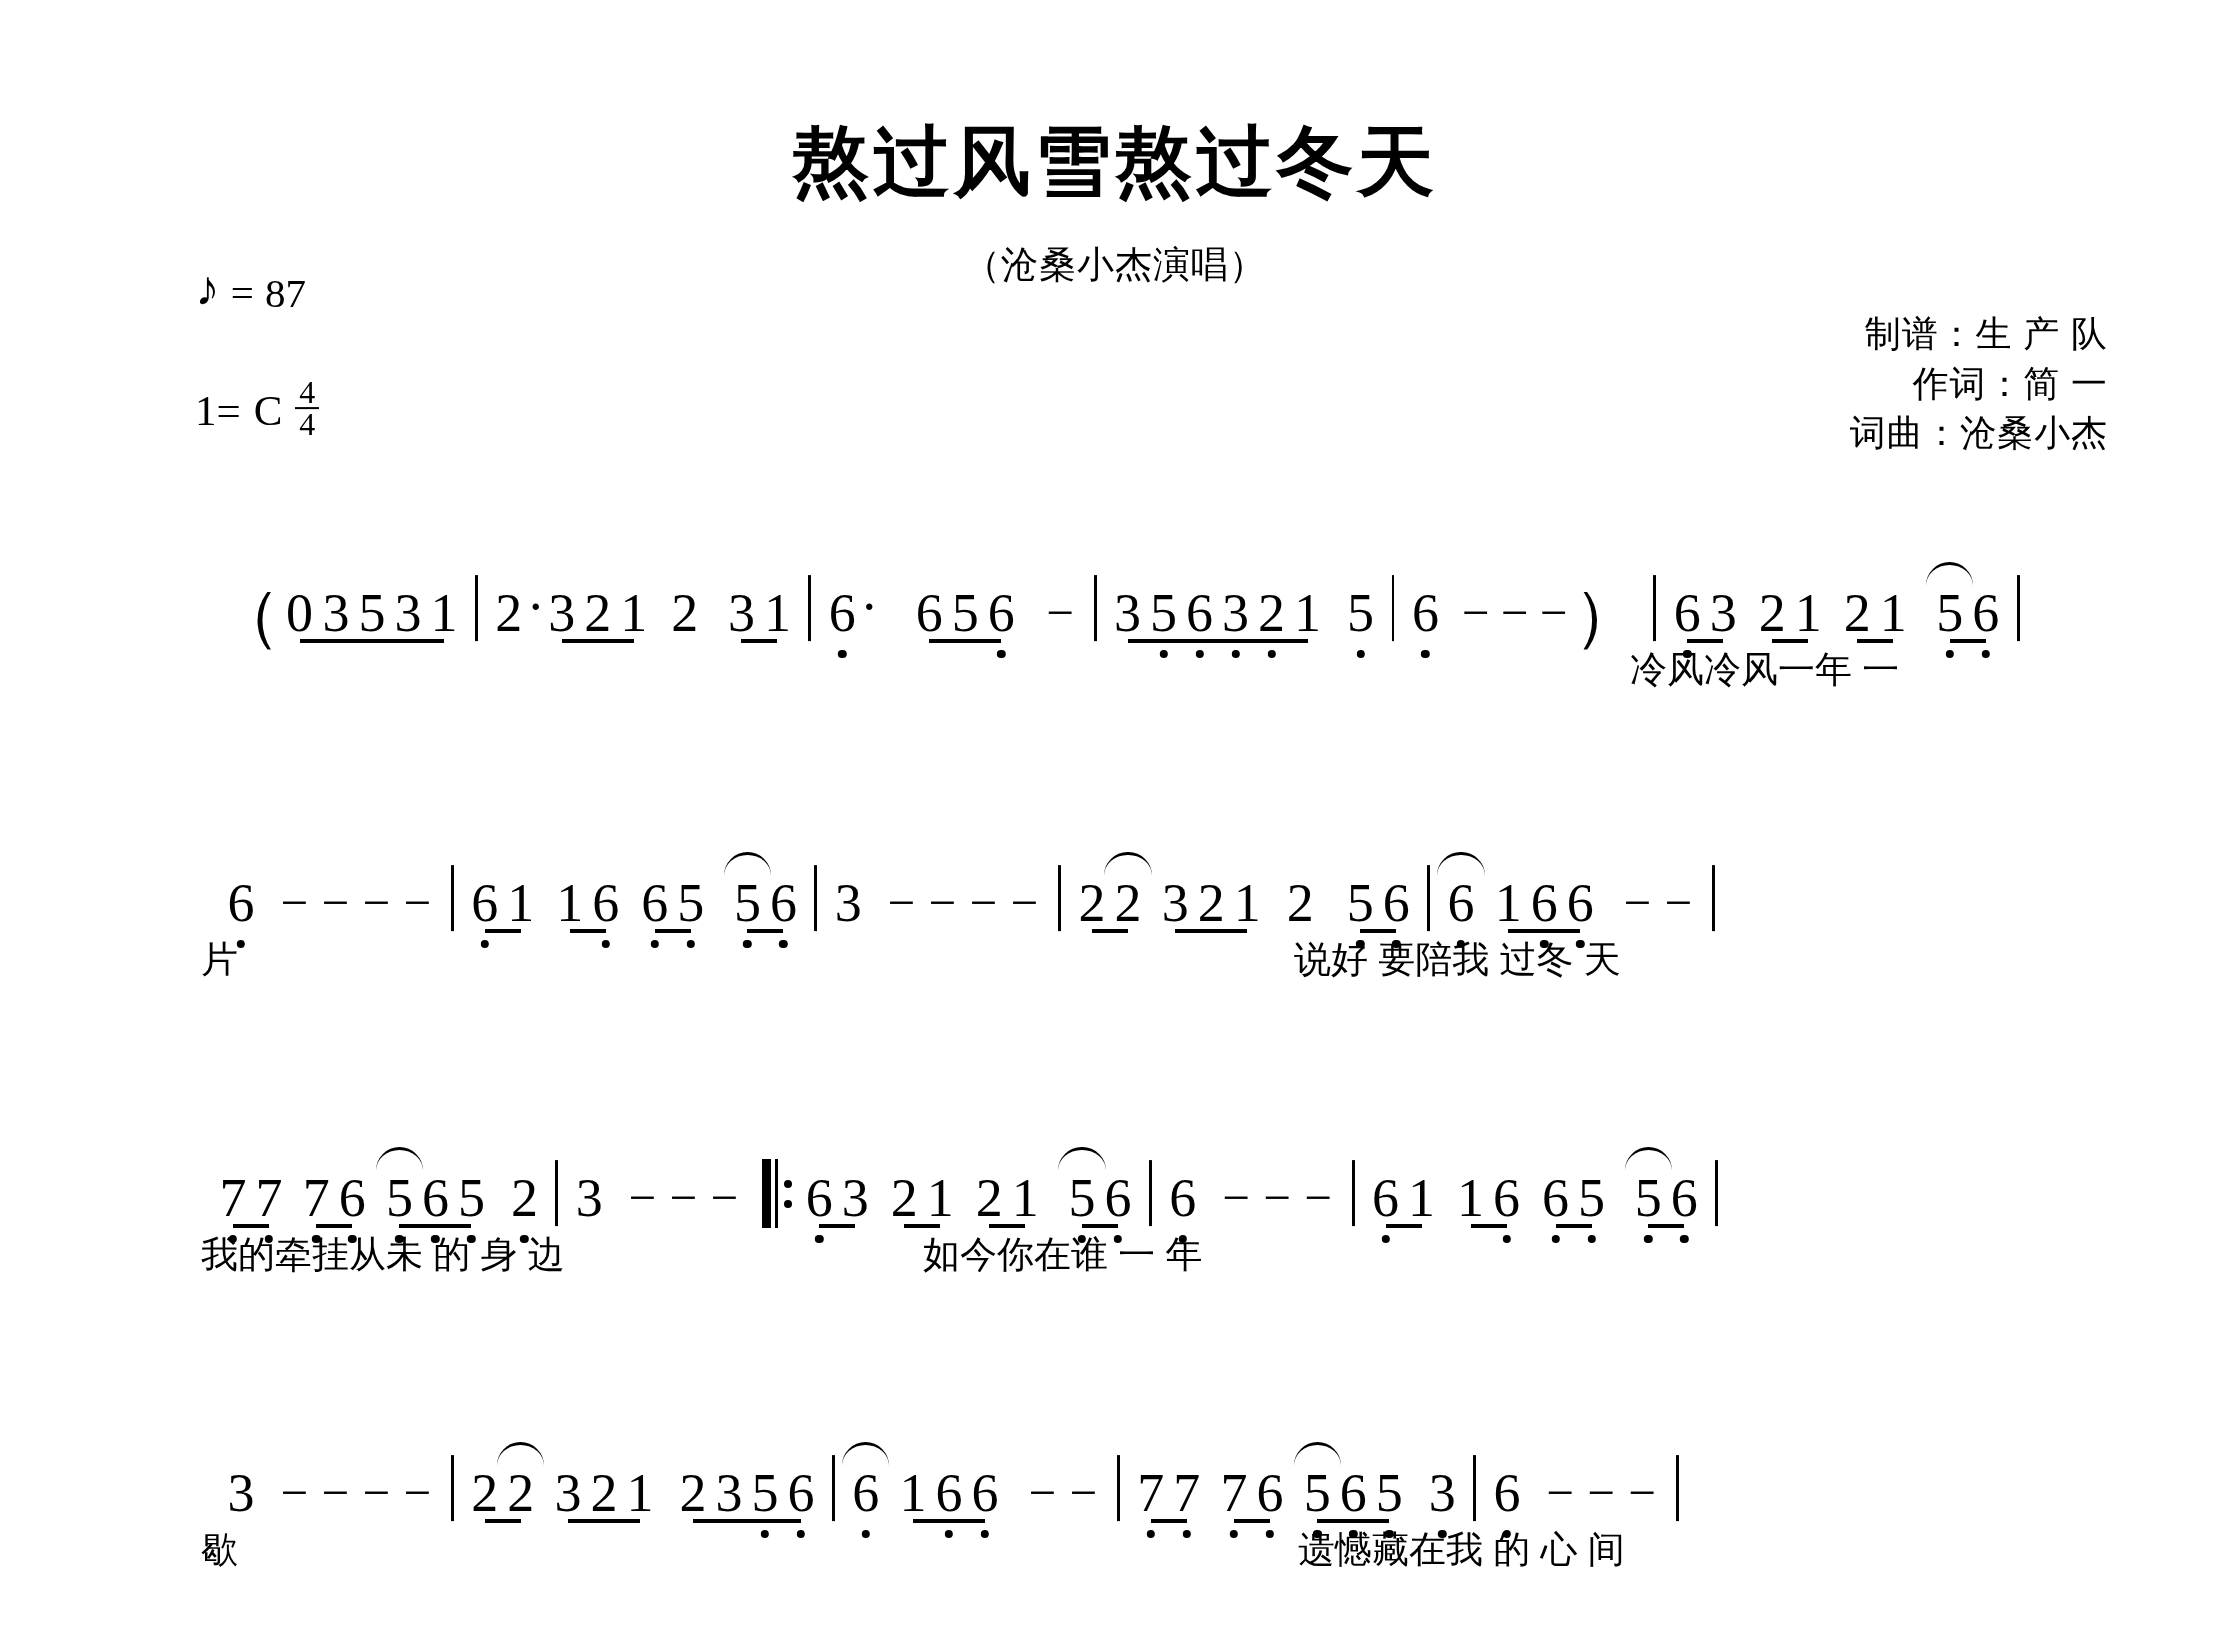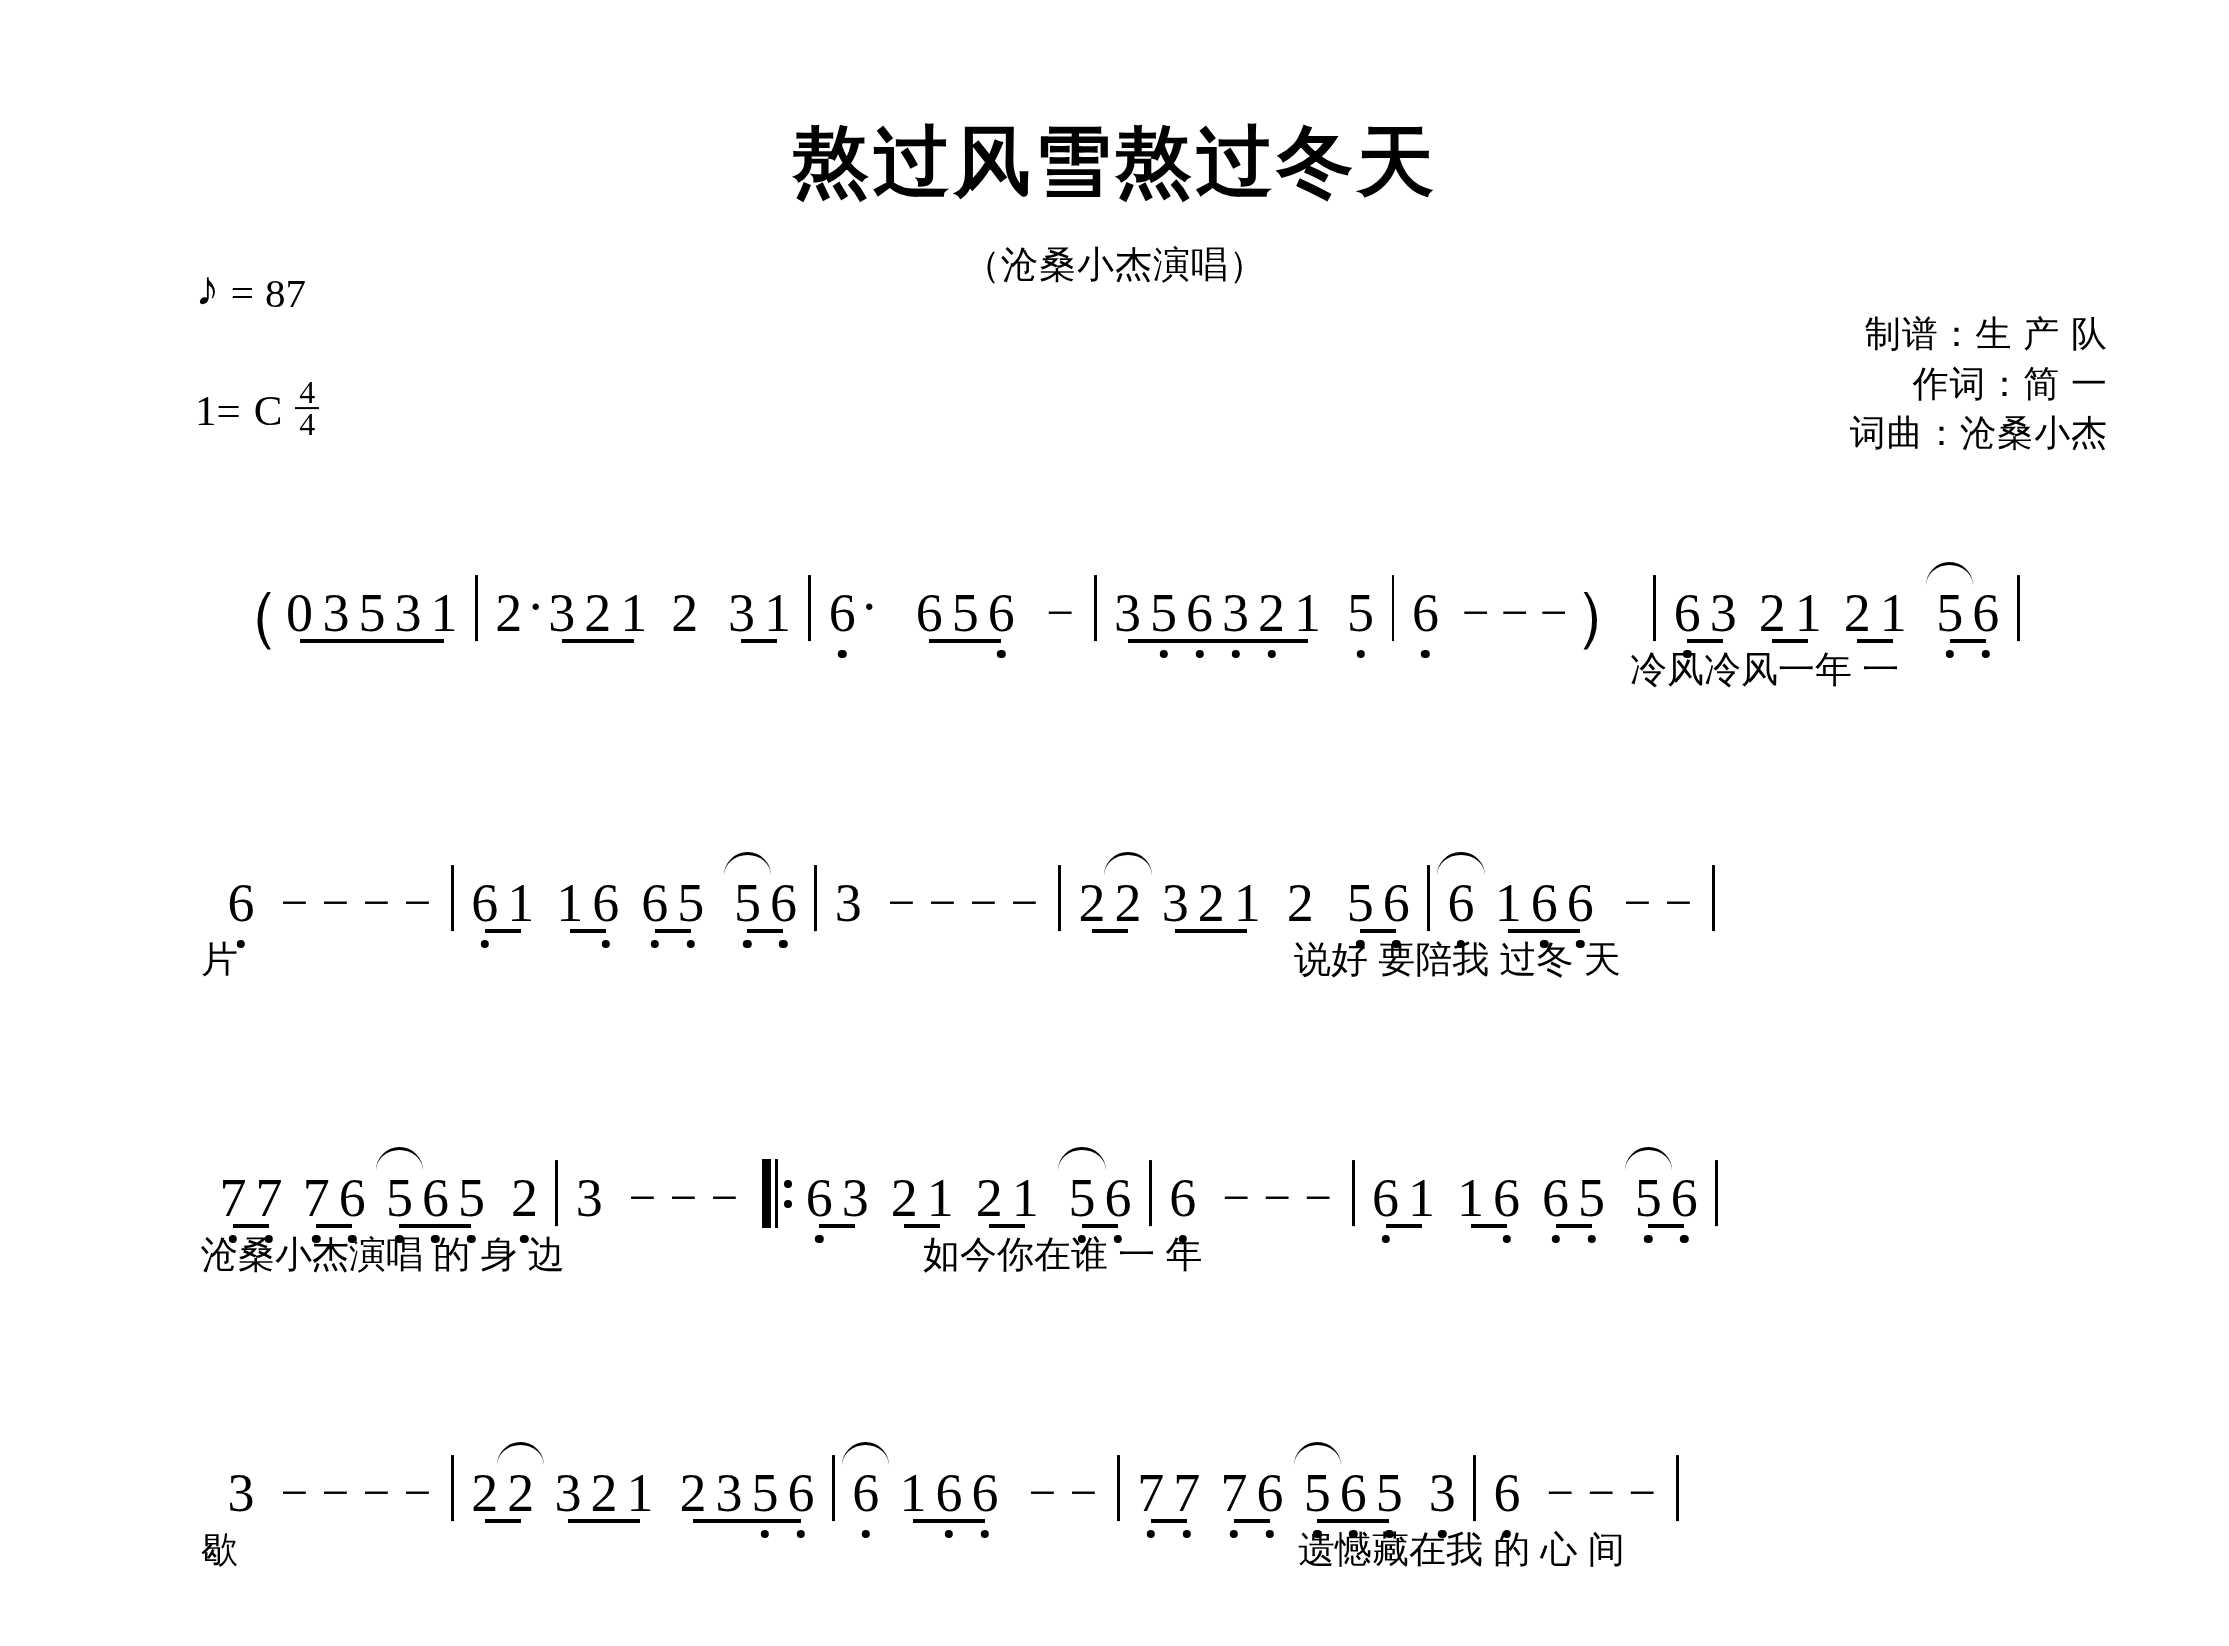--- a/index.html
+++ b/index.html
@@ -403,21 +403,21 @@
       <span class="tok" style="width:36px;">1<span class="beam-r"></span></span>
       <span class="tok" style="width:36px;">6<span class="beam-l"></span><span class="dotlow"></span></span>
       <span class="sp" style="width:13px;"></span>
       <span class="tok" style="width:36px;">6<span class="beam-r"></span><span class="dotlow"></span></span>
       <span class="tok" style="width:36px;">5<span class="beam-l"></span><span class="dotlow"></span></span>
       <span class="sp" style="width:20.6px;"></span>
       <span class="tok" style="width:36px;">5<span class="beam-r"></span><span class="tie"></span><span class="dotlow"></span></span>
       <span class="tok" style="width:36px;">6<span class="beam-l"></span><span class="dotlow"></span></span>
       <span class="bar"></span>
     </div>
-    <div class="row-lyrics" style="left:201px;">沧桑小杰演唱 的 身 边</div>
+    <div class="row-lyrics" style="left:201px;">我的牵挂从未 的 身 边</div>
     <div class="row-lyrics" style="left:923px;">如今你在谁 一  年</div>
   </div>
 
   <div class="system" id="sys4" style="top:1433px;">
     <div class="row-notes" style="left:223px;">
       <span class="tok" style="width:36px;">3</span>
       <span class="sp" style="width:15px;"></span>
       <span class="tok dash" style="width:41px;">−</span>
       <span class="tok dash" style="width:41px;">−</span>
       <span class="tok dash" style="width:41px;">−</span>

